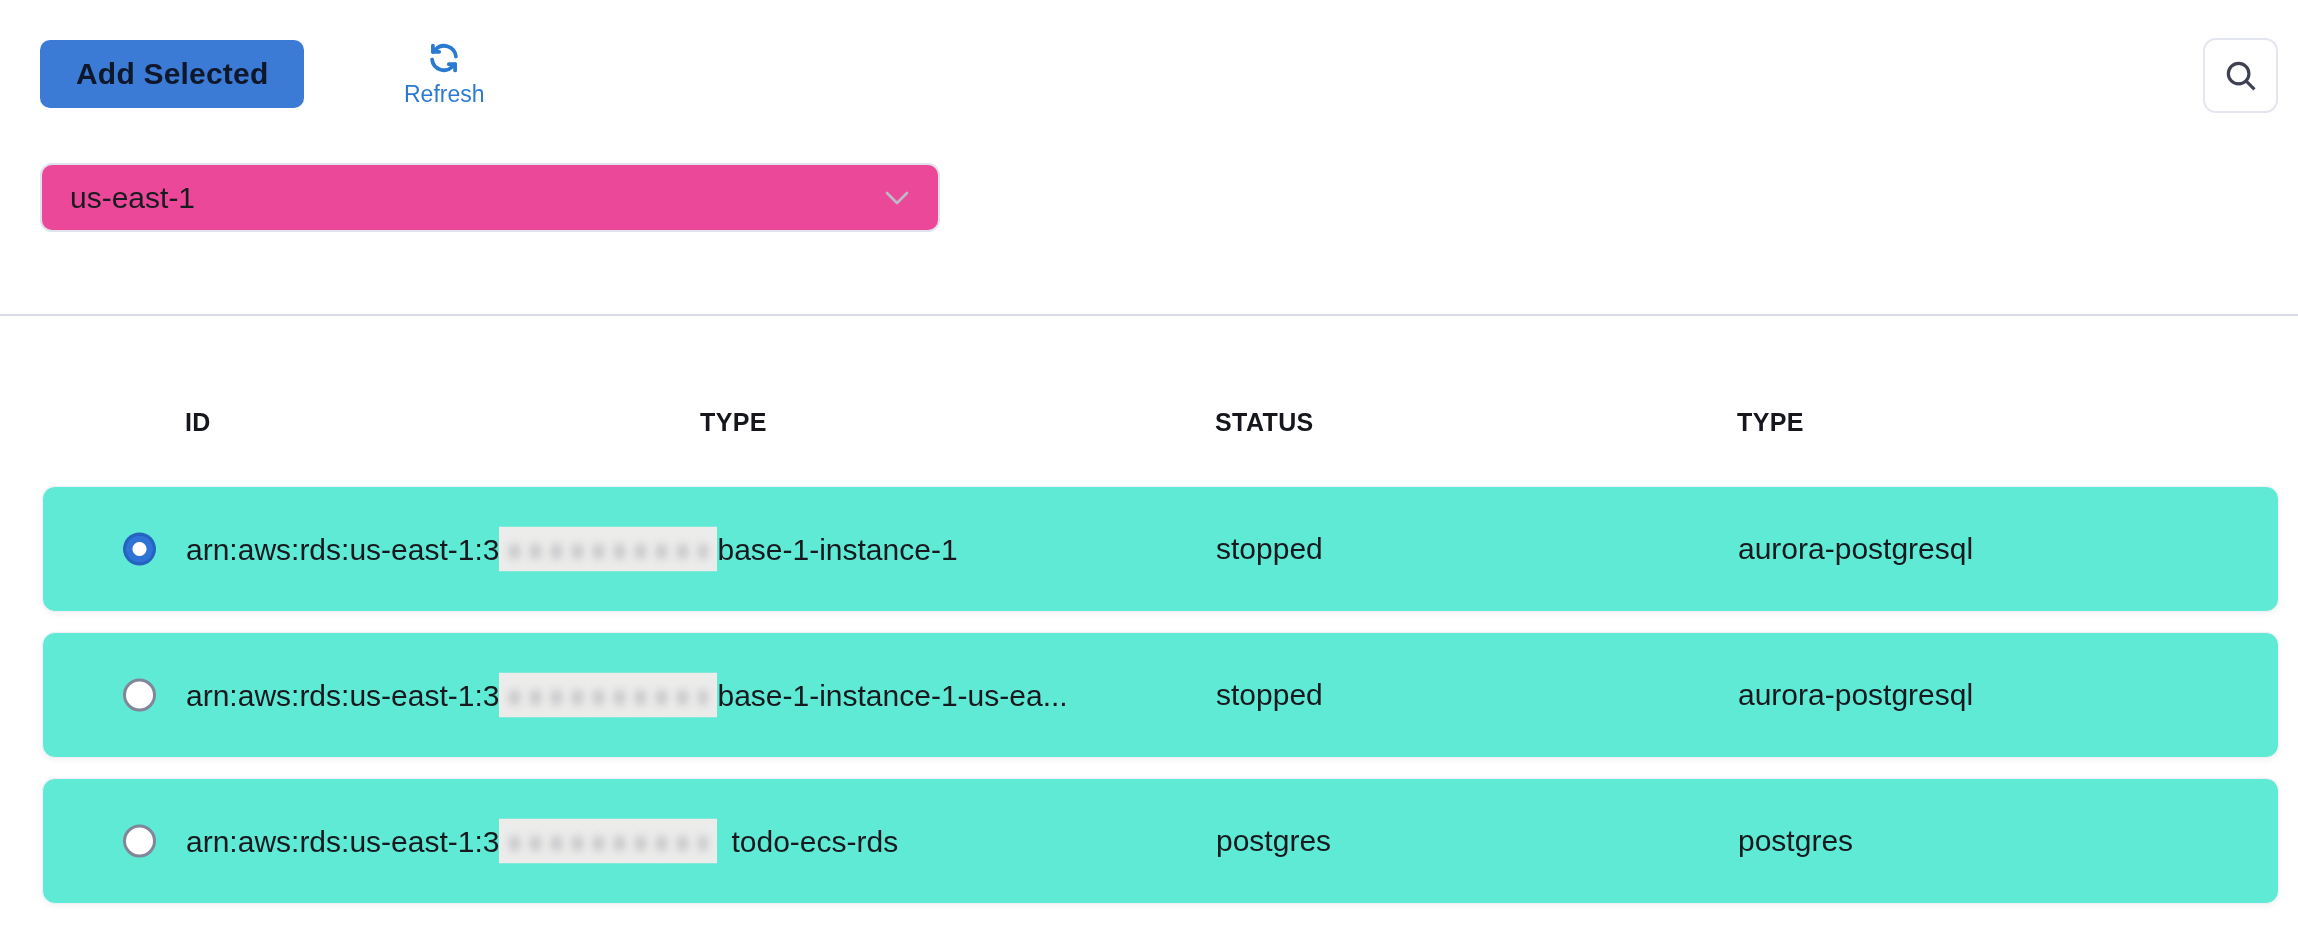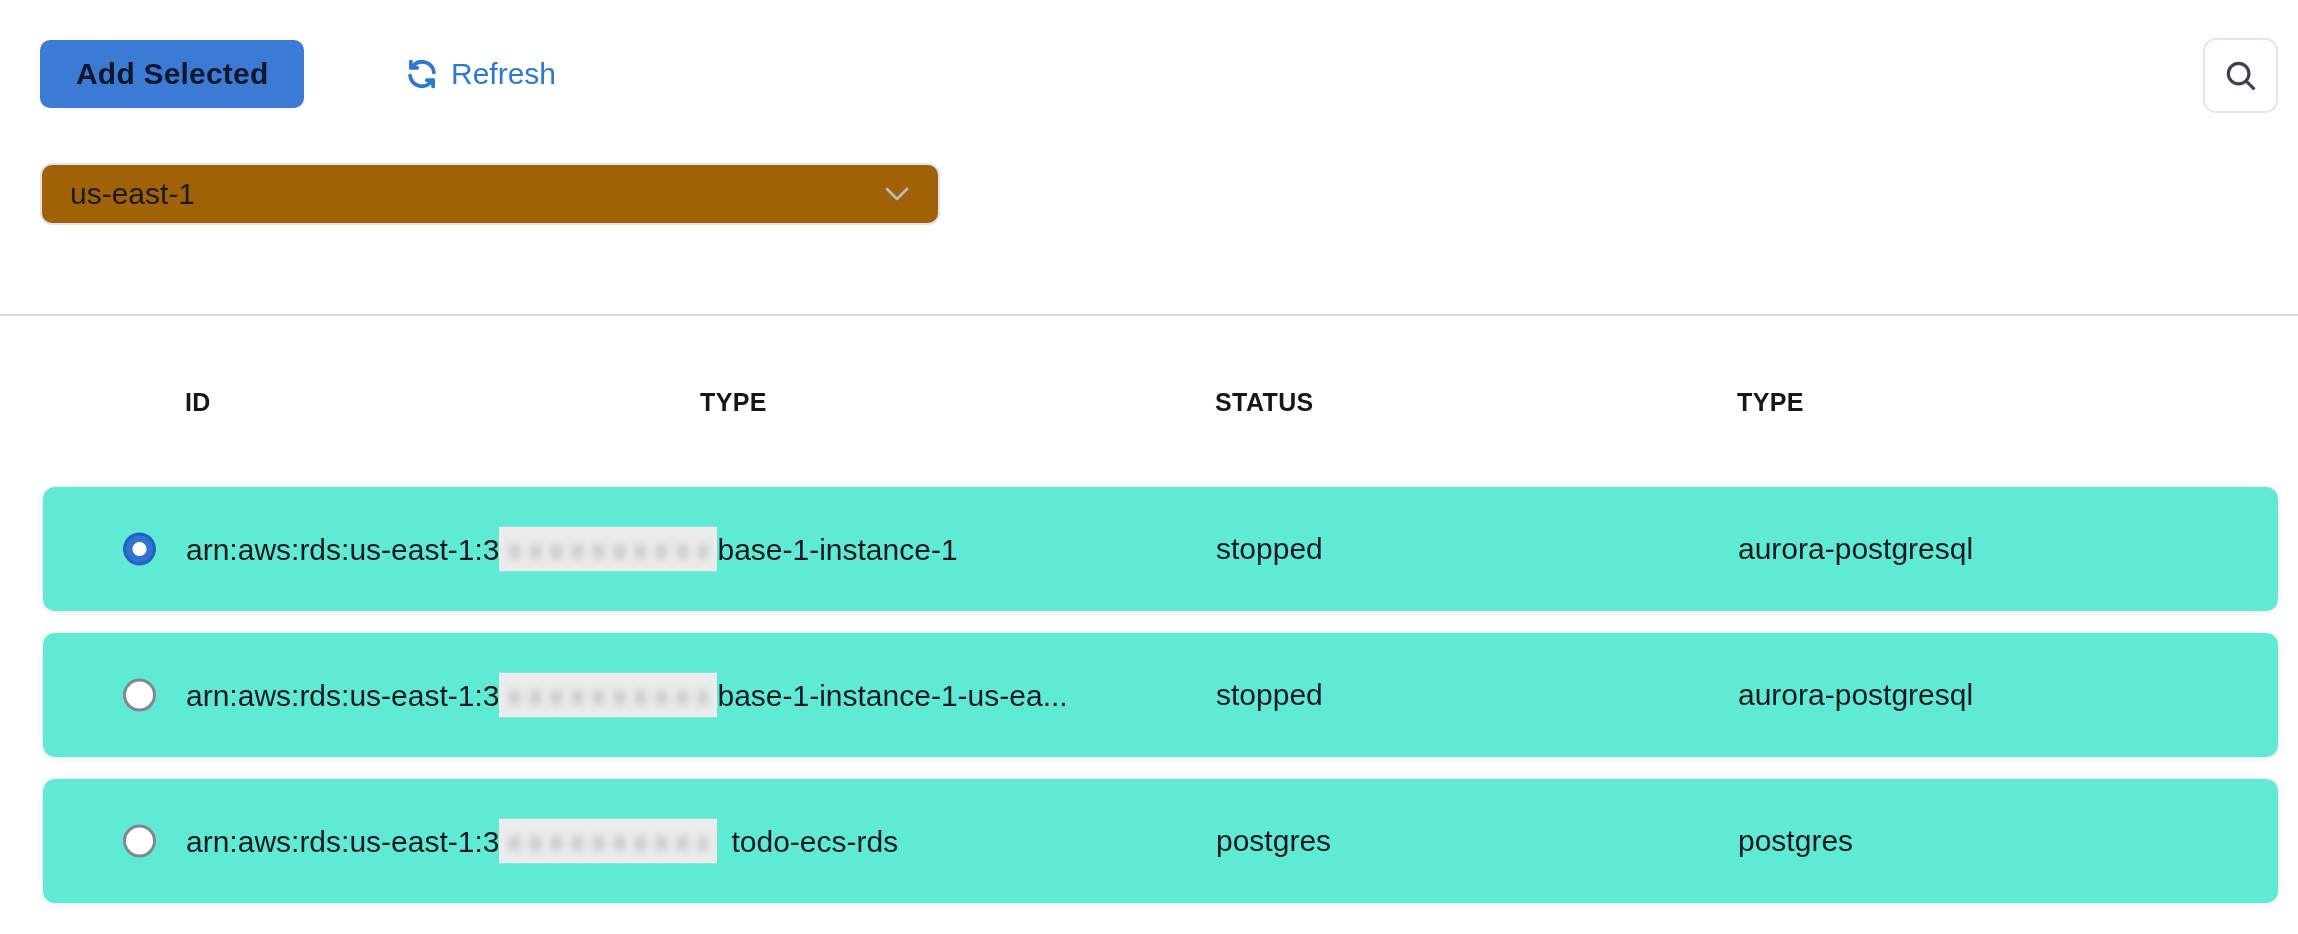--- a/index.html
+++ b/index.html
@@ -9,47 +9,48 @@
 
   
   .btn-primary{
     position:absolute; left:40px; top:40px; height:68px; padding:0 36px;
     background:#3b7bd5; color:#0f172a; font-size:30px; font-weight:700;
     border:none; border-radius:10px; display:flex; align-items:center; cursor:pointer;
     letter-spacing:.2px;
   }
   .refresh-link{
     position:absolute; left:404px; top:40px; height:68px;
-    display:flex; align-items:center; gap:11px; color:#2b7ad2;
-    font-size:30px; font-weight:500; cursor:pointer; background:none; border:none;
+    display:flex; align-items:center; gap:5px; color:#2b7ad2;
+    font-size:23px; font-weight:500; cursor:pointer; background:none; border:none;
     font-family:"Liberation Sans", sans-serif;
+    flex-direction:column;
   }
   .refresh-link svg{ width:36px; height:36px; stroke:#2b7ad2; }
   .search-btn{
     position:absolute; left:2203px; top:38px; width:75px; height:75px;
     background:#fff; border:2px solid #e3e5f0; border-radius:13px;
     display:flex; align-items:center; justify-content:center; cursor:pointer;
   }
   .search-btn svg{ width:38px; height:38px; stroke:#3d4152; }
 
   
   .region-select{
-    position:absolute; left:40px; top:163px; width:900px; height:62px;
-    background:#a16207; border:2px solid #e0e2ec; border-radius:12px;
+    position:absolute; left:40px; top:163px; width:900px; height:69px;
+    background:#ec4899; border:2px solid #e0e2ec; border-radius:12px;
     display:flex; align-items:center; padding:0 28px; cursor:pointer;
   }
   .region-select .value{ font-size:30px; color:#191b21; }
   .region-select .chevron{ margin-left:auto; }
   .region-select svg{ width:26px; height:16px; stroke:#b9bdc9; }
 
   
   .divider{ position:absolute; left:0; top:314px; width:2298px; height:2px; background:#d9dbe4; }
 
   
-  .thead{ position:absolute; left:0; top:388px; width:2298px; height:40px; }
+  .thead{ position:absolute; left:0; top:408px; width:2298px; height:40px; }
   .th{ position:absolute; font-size:25px; font-weight:700; color:#15171c; letter-spacing:.4px; }
   .th-id{ left:185px; } .th-name{ left:700px; } .th-status{ left:1215px; } .th-type{ left:1737px; }
 
   .row{
     position:absolute; left:42px; width:2237px; height:126px;
     background:#5eead4; border:1px solid #f0f1f6; border-radius:13px;
     box-shadow:0 2px 6px rgba(28,34,58,0.06);
     cursor:pointer;
   }
   .row-0{ top:486px; } .row-1{ top:632px; } .row-2{ top:778px; }

